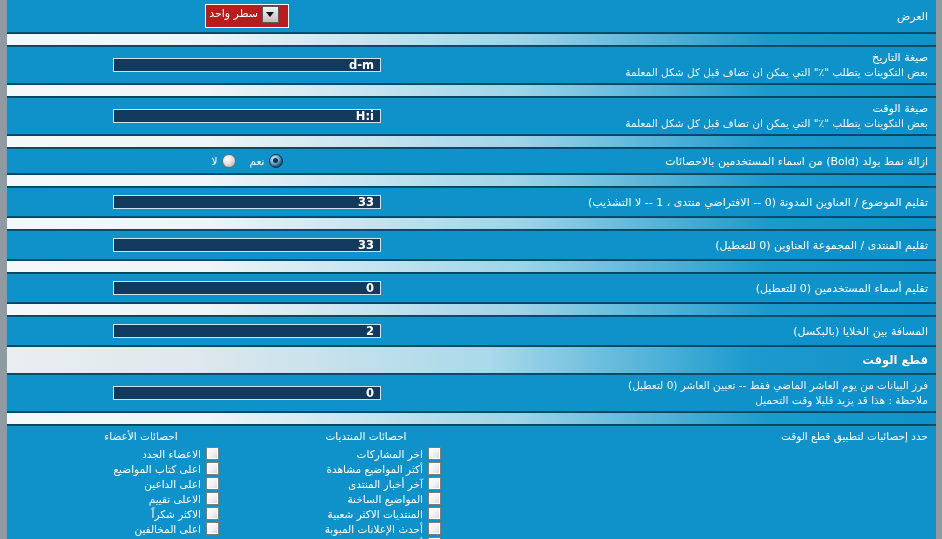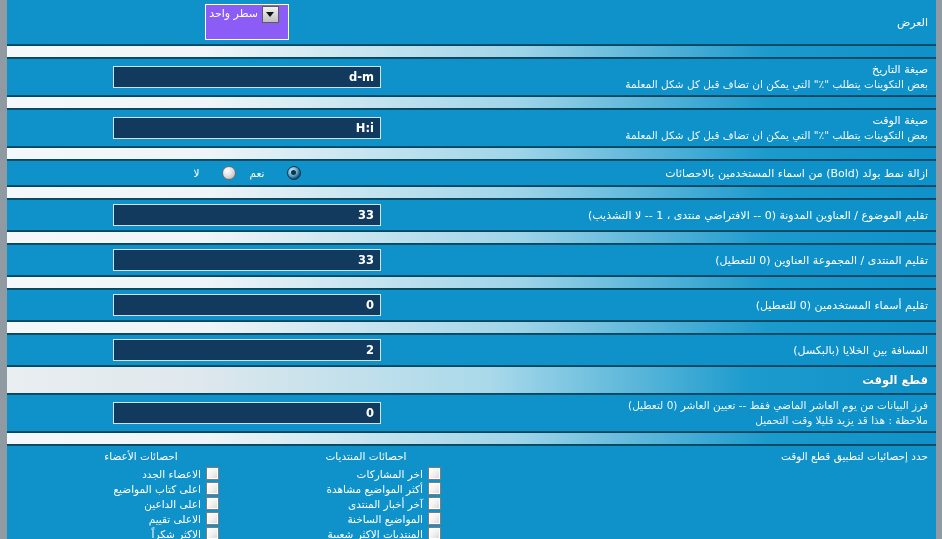--- a/index.html
+++ b/index.html
@@ -99,43 +99,43 @@
     display: block;
     font-size: 10.5px;
     color: #f0f7fb;
     white-space: nowrap;
   }
 
   
   .tinput {
     box-sizing: border-box;
     width: 268px;
-    height: 22px;
+    height: 14px;
     background: #123a5e;
     border: 1px solid #cfe3ee;
     color: #ffffff;
     font-family: "DejaVu Sans", "Liberation Sans", sans-serif;
     font-size: 11.5px;
     font-weight: bold;
     text-align: right;
     padding: 0 6px 0 4px;
     line-height: 20px;
     direction: ltr;
   }
   .tinput.num { text-align: right; }
 
   
   .sel {
     position: relative;
     display: inline-flex;
     align-items: center;
     height: 18px;
-    background: #8b5cf6;
+    background: #b91c1c;
     border: 1px solid #ffffff;
-    padding: 0 5px 16px 0;
+    padding: 0 5px 4px 0;
     direction: rtl;
   }
   .sel .val {
     font-size: 11px;
     color: #ffffff;
     padding: 0 3px 0 3px;
     white-space: nowrap;
     line-height: 16px;
   }
   .sel .arrow {
@@ -159,21 +159,21 @@
   
   .radiogroup {
     display: flex;
     align-items: center;
     gap: 14px;
     direction: rtl;
   }
   .radiolbl {
     display: inline-flex;
     align-items: center;
-    gap: 22px;
+    gap: 4px;
     font-size: 10.5px;
     color: #ffffff;
   }
   .radio {
     width: 12px; height: 12px;
     border-radius: 50%;
     background: radial-gradient(circle at 35% 32%, #ffffff 0%, #e2e2e2 45%, #a8a8a8 100%);
     border: 1px solid #6d6d6d;
     display: inline-block;
     position: relative;

